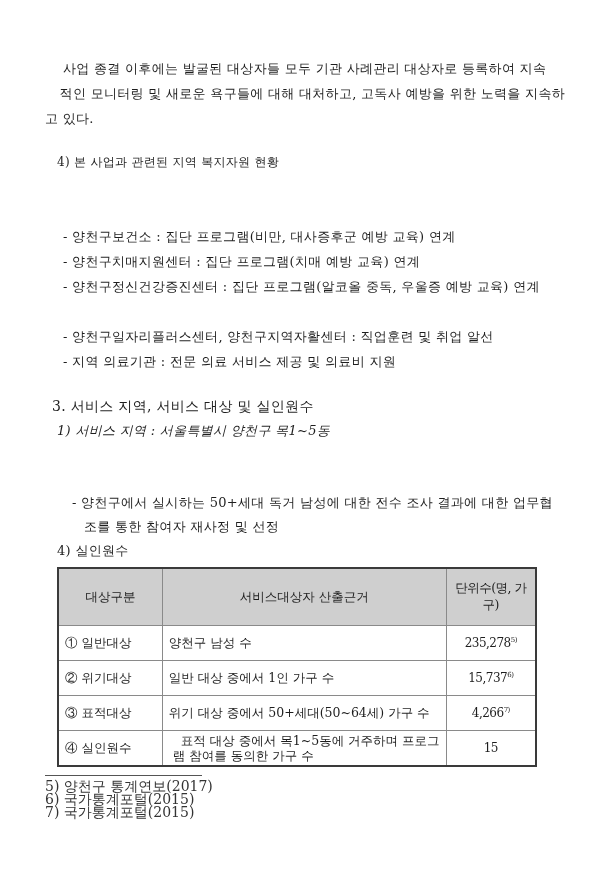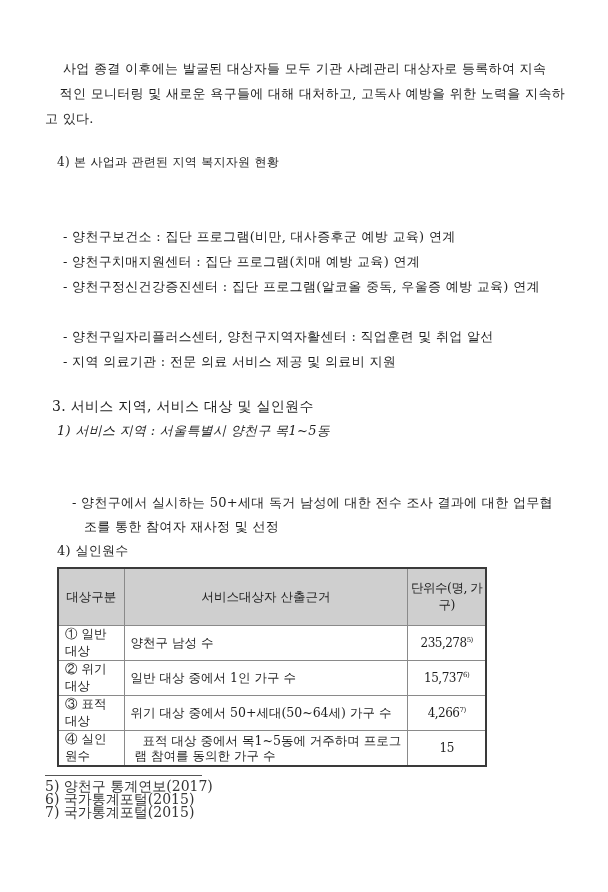--- a/index.html
+++ b/index.html
@@ -10,21 +10,21 @@
     }
     .page { position: absolute; left: 0; top: 0; width: 608px; height: 892px; }
     .line {
       position: absolute; font-size: 13px; white-space: nowrap; line-height: 16px;
       letter-spacing: 0.3px;
     }
     .para { left: 45px; width: 520px; }
     .t-head { font-size: 12px; }
     .section-title { font-size: 14px; }
     table.counts {
-      position: absolute; left: 57px; top: 567px; width: 430px;
+      position: absolute; left: 57px; top: 567px; width: 480px;
       border-collapse: collapse; border: 2px solid #3a3a3a;
       font-size: 12.5px;
     }
     table.counts th, table.counts td {
       border: 1px solid #8a8a8a; padding: 0 6px; vertical-align: middle;
     }
     table.counts th {
       background: #cfcfcf; font-weight: normal; height: 33px; text-align: center;
       border-bottom: 1px solid #8a8a8a;
     }

